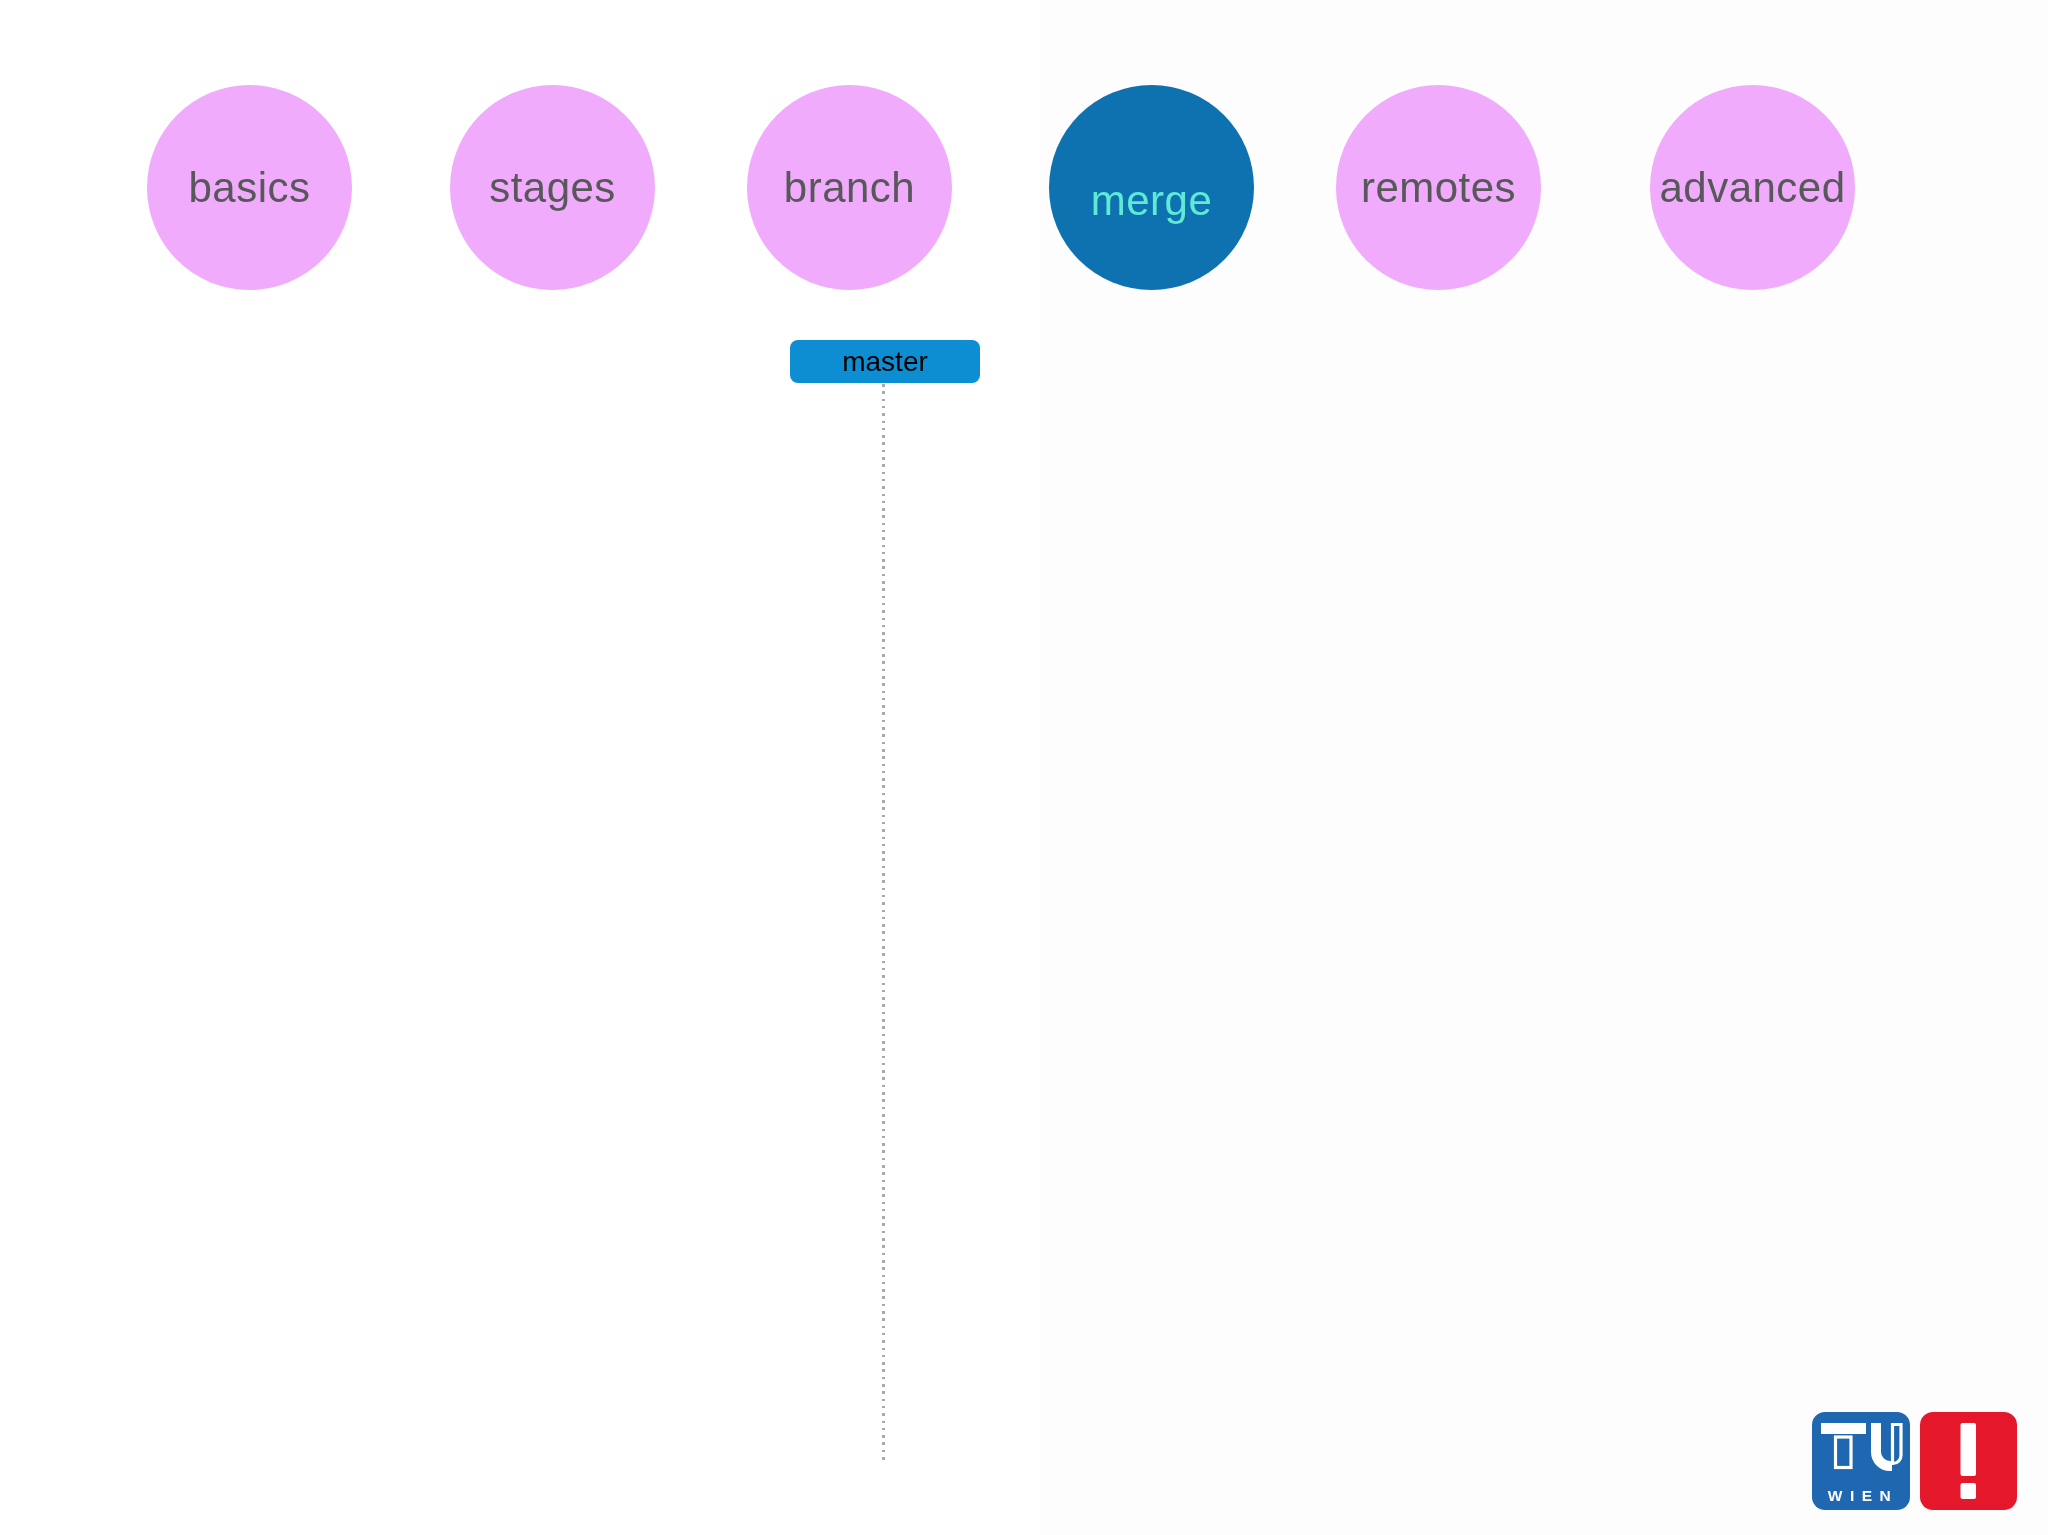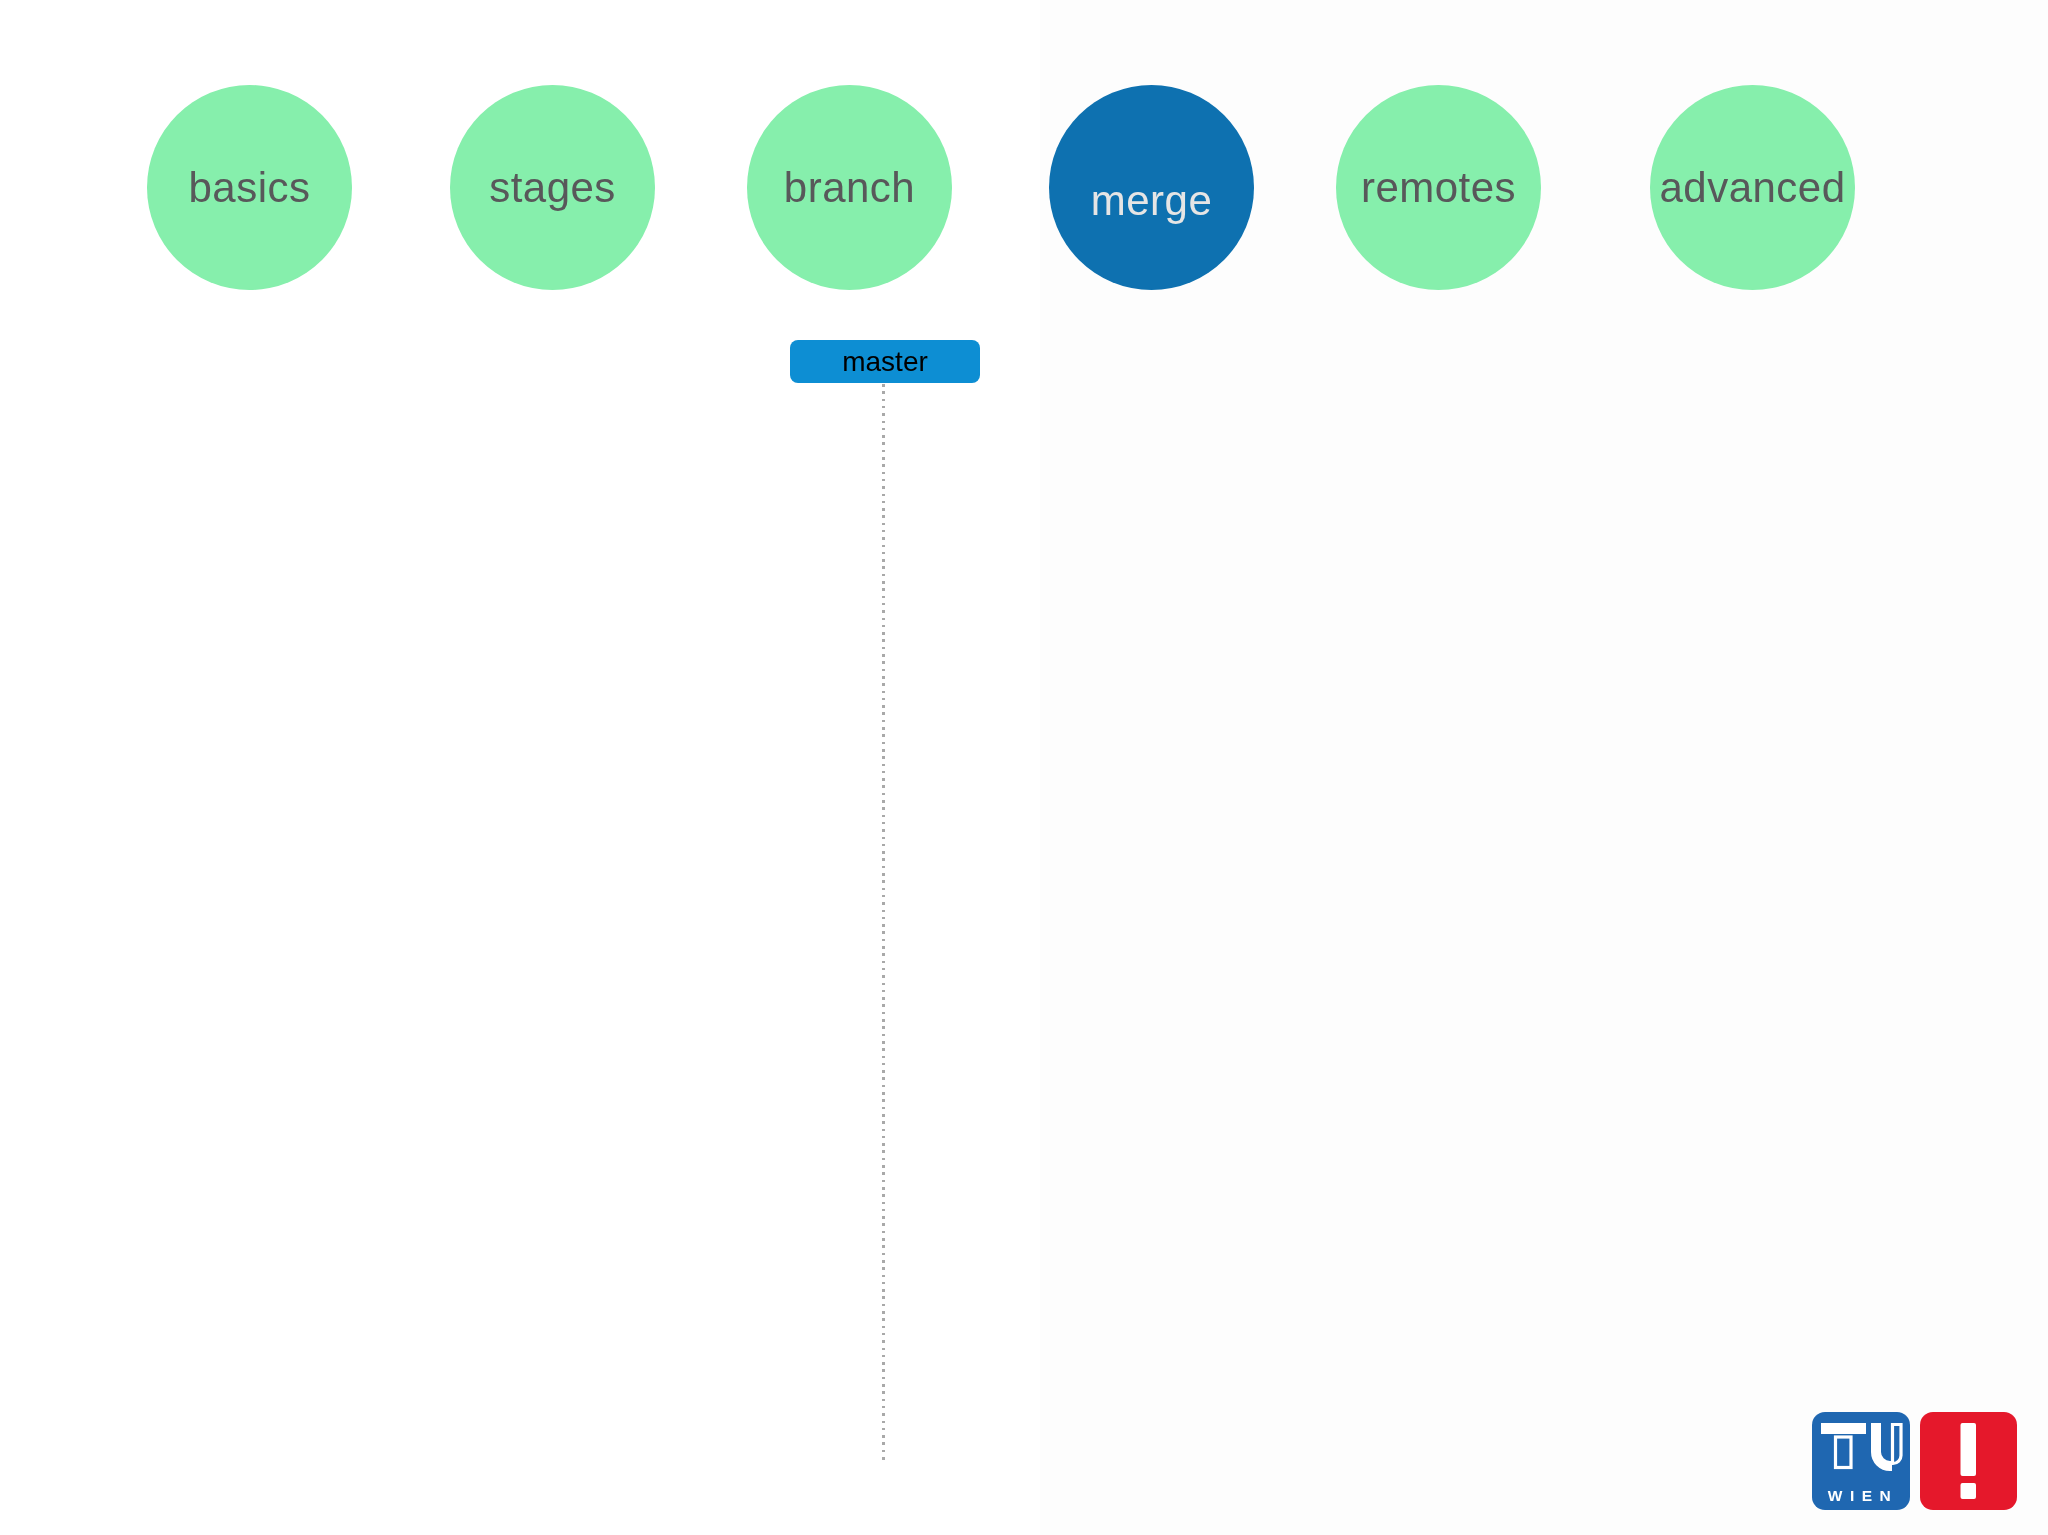--- a/index.html
+++ b/index.html
@@ -26,33 +26,33 @@
   }
 
   
   .nav-row { position: absolute; left: 0; top: 0; width: 100%; height: 0; }
   .nav-circle {
     position: absolute;
     top: 85px;
     width: 205px;
     height: 205px;
     border-radius: 50%;
-    background: #86efac;
+    background: #f0abfc;
     display: flex;
     align-items: center;
     justify-content: center;
     cursor: pointer;
   }
   .nav-circle .nav-label {
     font-size: 42px;
     color: #58585a;
     letter-spacing: 0.5px;
   }
   .nav-circle.active { background: #0e71b0; }
-  .nav-circle.active .nav-label { color: #e5e5e5; margin-top: 26px; }
+  .nav-circle.active .nav-label { color: #5eead4; margin-top: 26px; }
 
   .nav-circle:nth-child(1) { left: 147px; }
   .nav-circle:nth-child(2) { left: 450px; }
   .nav-circle:nth-child(3) { left: 747px; text-align: center; }
   .nav-circle:nth-child(4) { left: 1049px; }
   .nav-circle:nth-child(5) { left: 1336px; }
   .nav-circle:nth-child(6) { left: 1650px; }
 
   
   .branch-badge {

